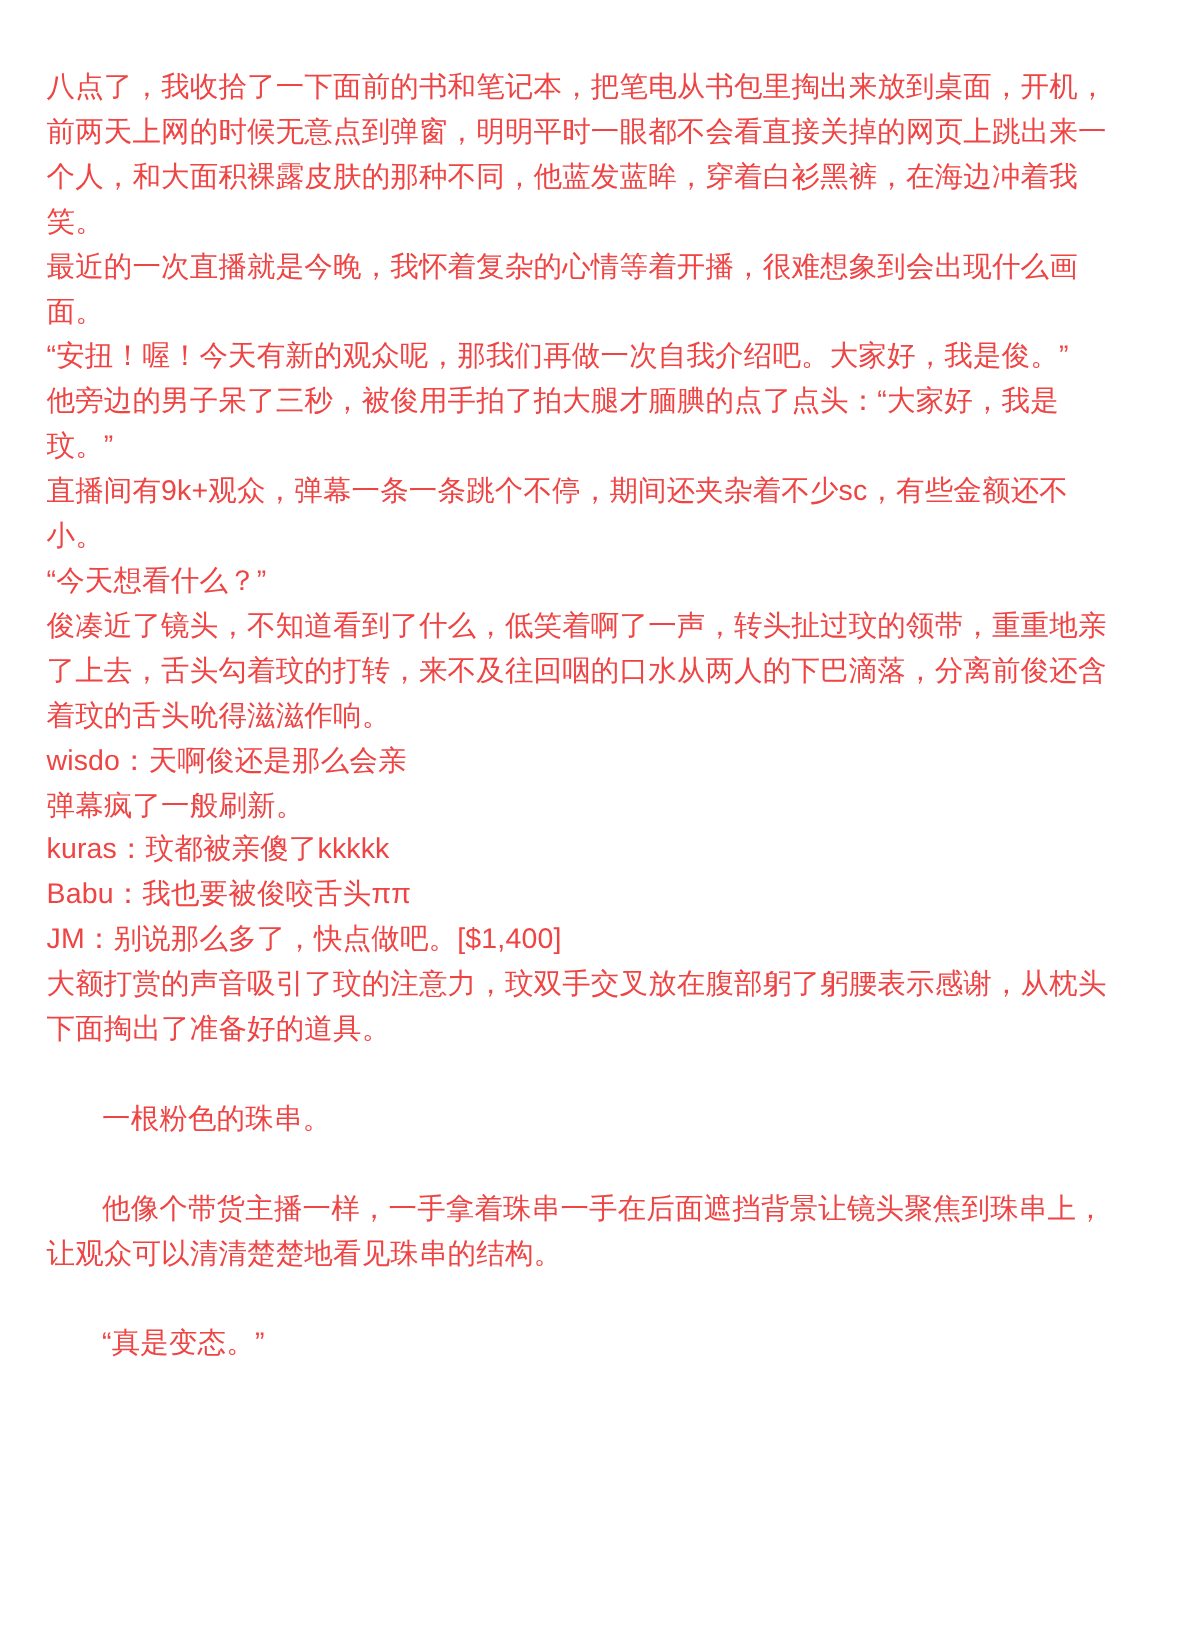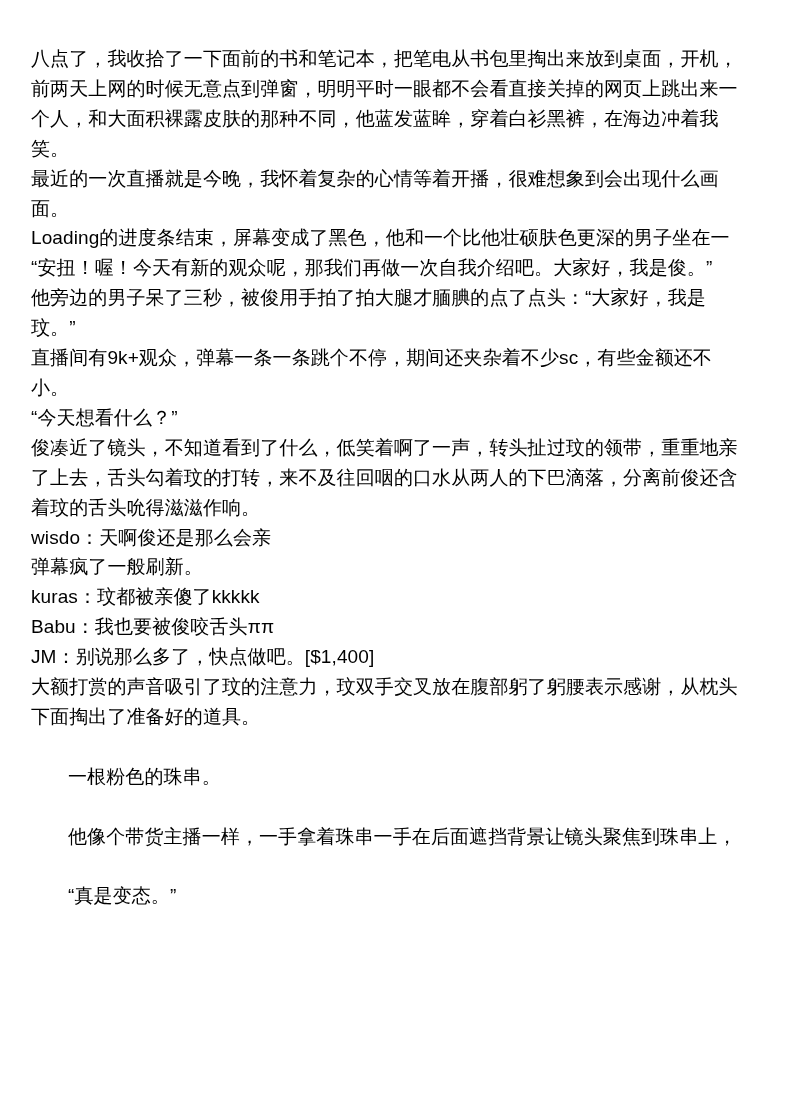--- a/index.html
+++ b/index.html
@@ -29,45 +29,45 @@
   .line.indent {
     padding-left: 37px;
   }
   .line.blank {
     
   }
 </style>
 </head>
 <body>
 
-<div class="page" style="background: rgb(255, 255, 255); color: #000000; border-radius: 29px;">
+<div class="page" style="background: rgb(255, 255, 255); color: #ef4444; border-radius: 29px;">
   <div>
       <div class="line">八点了，我收拾了一下面前的书和笔记本，把笔电从书包里掏出来放到桌面，开机，</div>
       <div class="line">前两天上网的时候无意点到弹窗，明明平时一眼都不会看直接关掉的网页上跳出来一</div>
       <div class="line">个人，和大面积裸露皮肤的那种不同，他蓝发蓝眸，穿着白衫黑裤，在海边冲着我</div>
       <div class="line">笑。</div>
       <div class="line">最近的一次直播就是今晚，我怀着复杂的心情等着开播，很难想象到会出现什么画</div>
       <div class="line">面。</div>
-      <div class="line">Loading的进度条结束，屏幕变成了黑色，他和一个比他壮硕肤色更深的男子坐在一</div>
       <div class="line">“安扭！喔！今天有新的观众呢，那我们再做一次自我介绍吧。大家好，我是俊。”</div>
       <div class="line">他旁边的男子呆了三秒，被俊用手拍了拍大腿才腼腆的点了点头：“大家好，我是</div>
       <div class="line">玟。”</div>
       <div class="line">直播间有9k+观众，弹幕一条一条跳个不停，期间还夹杂着不少sc，有些金额还不</div>
       <div class="line">小。</div>
       <div class="line">“今天想看什么？”</div>
       <div class="line">俊凑近了镜头，不知道看到了什么，低笑着啊了一声，转头扯过玟的领带，重重地亲</div>
       <div class="line">了上去，舌头勾着玟的打转，来不及往回咽的口水从两人的下巴滴落，分离前俊还含</div>
       <div class="line">着玟的舌头吮得滋滋作响。</div>
       <div class="line">wisdo：天啊俊还是那么会亲</div>
       <div class="line">弹幕疯了一般刷新。</div>
       <div class="line">kuras：玟都被亲傻了kkkkk</div>
       <div class="line">Babu：我也要被俊咬舌头ππ</div>
       <div class="line">JM：别说那么多了，快点做吧。[$1,400]</div>
       <div class="line">大额打赏的声音吸引了玟的注意力，玟双手交叉放在腹部躬了躬腰表示感谢，从枕头</div>
       <div class="line">下面掏出了准备好的道具。</div>
       <div class="line blank"></div>
       <div class="line indent">一根粉色的珠串。</div>
       <div class="line blank"></div>
       <div class="line indent">他像个带货主播一样，一手拿着珠串一手在后面遮挡背景让镜头聚焦到珠串上，</div>
+      <div class="line">让观众可以清清楚楚地看见珠串的结构。</div>
       <div class="line blank"></div>
       <div class="line indent">“真是变态。”</div>
     </div>
 </div>
 
 </body></html>

